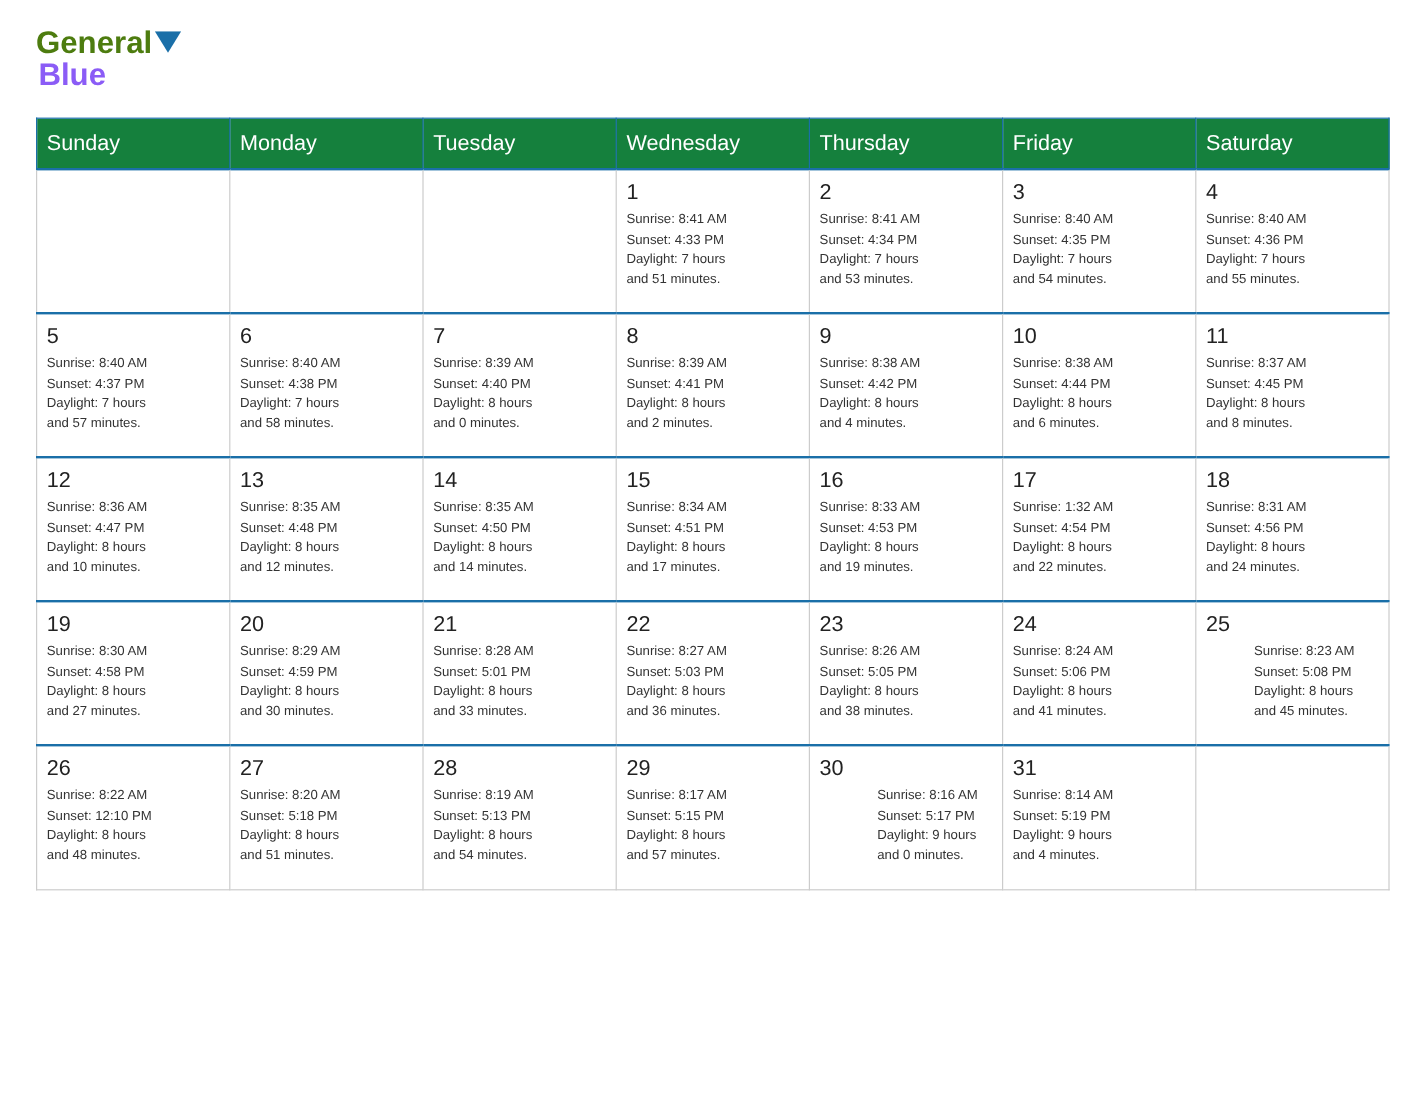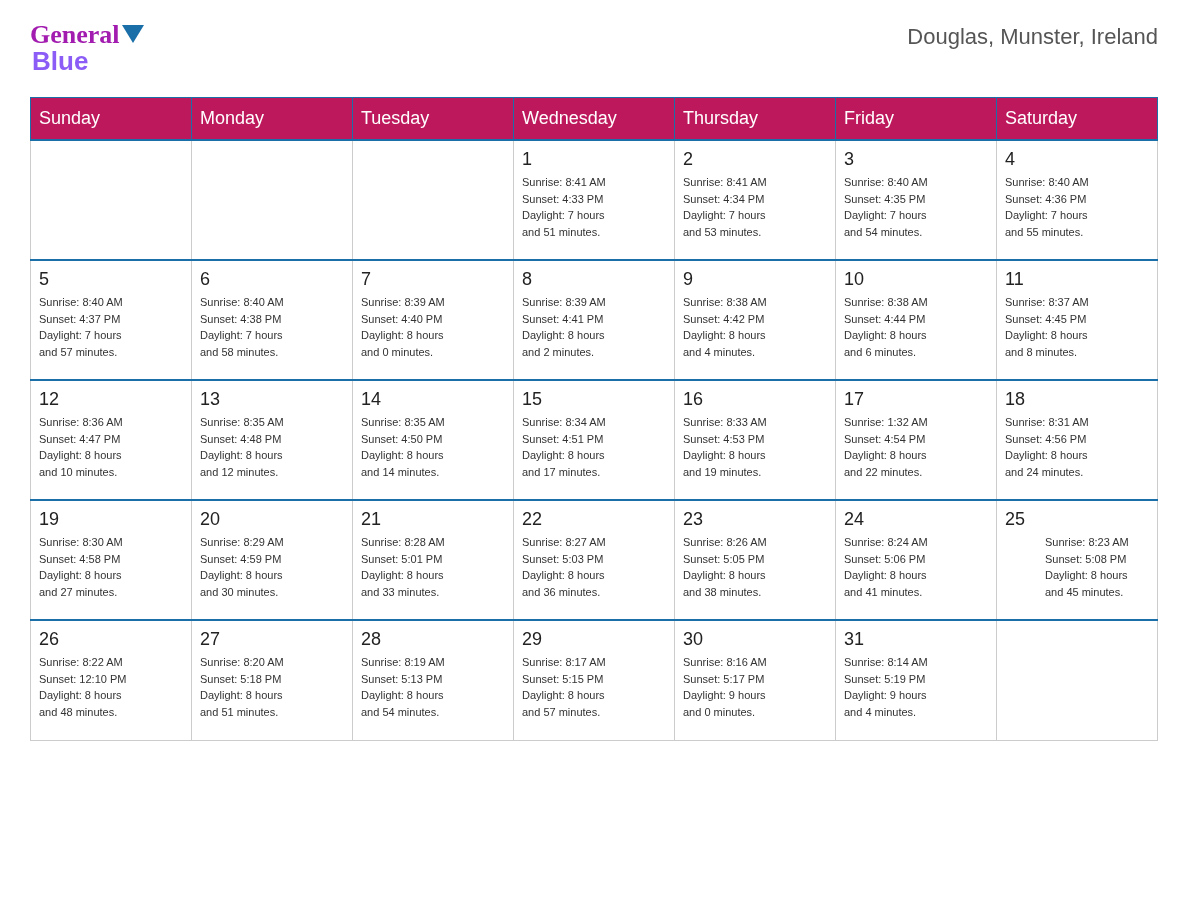--- a/index.html
+++ b/index.html
@@ -17,22 +17,21 @@
       margin-bottom: 20px;
     }
     .logo {
       display: flex;
       align-items: center;
       gap: 4px;
     }
     .logo-text-general {
       font-size: 26px;
       font-weight: bold;
-      color: #a21caf;
-      font-family: Liberation Serif, serif;
+      color: #4d7c0f;
     }
     .logo-text-blue {
       font-size: 26px;
       font-weight: bold;
       color: #8b5cf6;
     }
     .title-section {
       text-align: right;
     }
     .calendar-title {
@@ -45,21 +44,21 @@
       font-size: 22px;
       color: #555;
       margin-top: 4px;
     }
     .calendar-table {
       width: 100%;
       border-collapse: collapse;
       table-layout: fixed;
     }
     .calendar-table thead tr th {
-      background-color: #be185d;
+      background-color: #15803d;
       color: #fff;
       font-size: 18px;
       font-weight: normal;
       padding: 10px 8px;
       text-align: left;
       border: 1px solid #1a6fa8;
     }
     .calendar-table tbody tr td {
       vertical-align: top;
       padding: 8px 8px 10px 8px;
@@ -95,21 +94,20 @@
       <div style="display:flex; align-items:center;">
         <span class="logo-text-general">General</span>
         <svg width="22" height="22" viewBox="0 0 22 22" style="margin-left:2px; margin-top:2px;">
           <polygon points="0,0 22,0 11,18" fill="#1a6fa8"></polygon>
         </svg>
       </div>
       <span class="logo-text-blue" style="margin-top:-4px; margin-left:2px;">Blue</span>
     </div>
   </div>
   <div class="title-section">
-    <div class="calendar-subtitle">Douglas, Munster, Ireland</div>
   </div>
 </div>
 
 <table class="calendar-table">
   <thead>
     <tr>
     <th>Sunday</th>
         <th>Monday</th>
         <th>Tuesday</th>
         <th>Wednesday</th>
@@ -329,21 +327,21 @@
         </td>
         <td>
           <span class="day-number">29</span>
           <div class="day-info" style="white-space: pre-line;">Sunrise: 8:17 AM
 Sunset: 5:15 PM
 Daylight: 8 hours
 and 57 minutes.</div>
         </td>
         <td>
           <span class="day-number">30</span>
-          <div class="day-info" style="white-space: pre-line;">Sunrise: 8:16 AM
+          <div class="day-info" style="white-space: pre-line; margin-left: 48px;">Sunrise: 8:16 AM
 Sunset: 5:17 PM
 Daylight: 9 hours
 and 0 minutes.</div>
         </td>
         <td>
           <span class="day-number">31</span>
           <div class="day-info" style="white-space: pre-line;">Sunrise: 8:14 AM
 Sunset: 5:19 PM
 Daylight: 9 hours
 and 4 minutes.</div>

